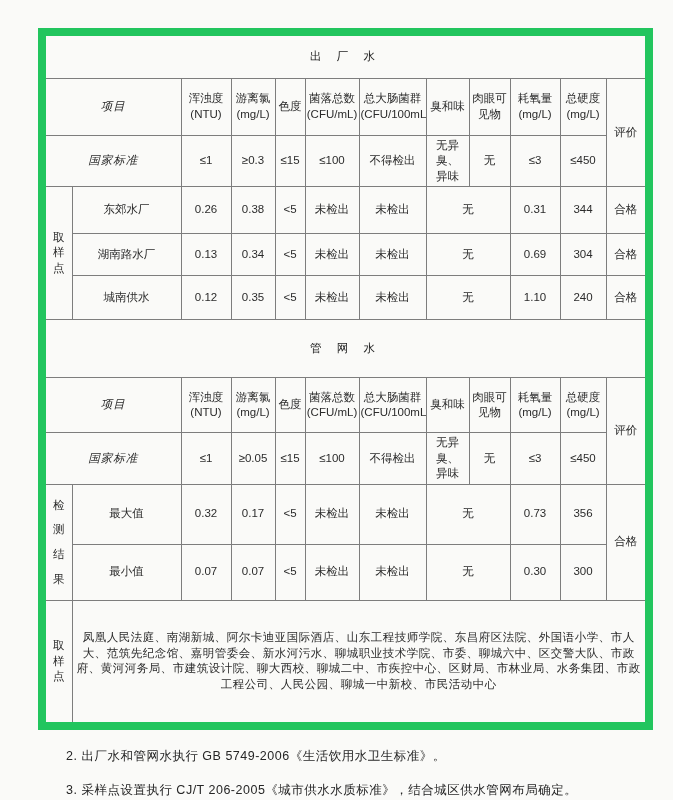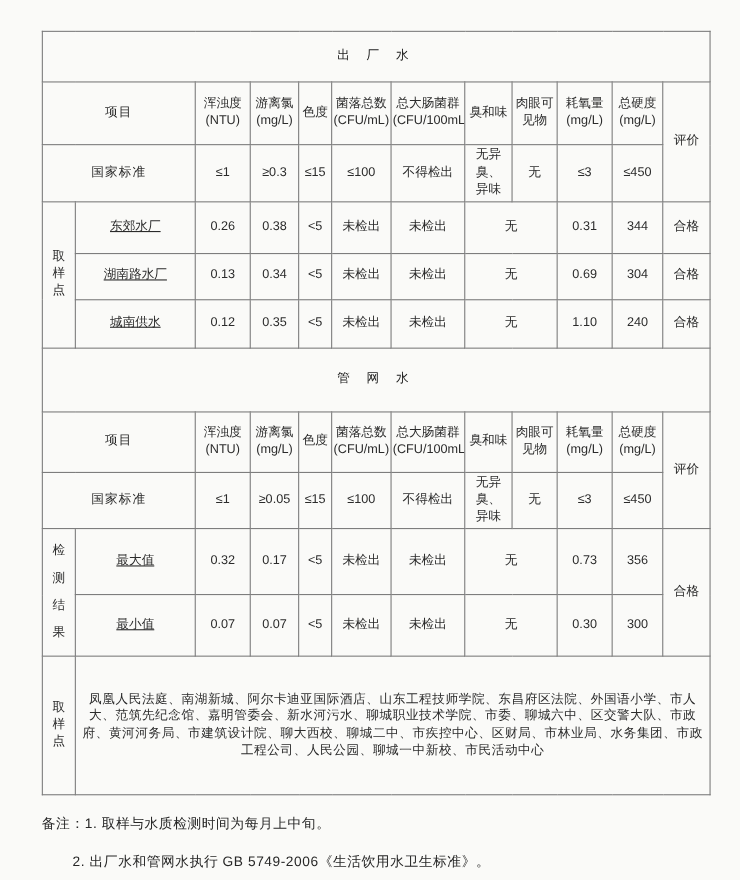--- a/index.html
+++ b/index.html
@@ -11,21 +11,21 @@
   }
   .page {
     position: relative;
     width: 673px; height: 800px;
     padding: 28px 0 0 38px;
   }
   table.report {
     border-collapse: collapse;
     table-layout: fixed;
     width: 607px;
-    border: 1px solid #22c55e;
+    border: 8px solid #22c55e;
   }
   table.report td, table.report th {
     border: 1px solid #7d7d7d;
     text-align: center;
     vertical-align: middle;
     font-weight: normal;
     font-size: 11.5px;
     line-height: 1.35;
     white-space: pre-line;
     padding: 2px 1px;
@@ -33,22 +33,23 @@
   }
   td.section-title {
     font-size: 15.5px;
     letter-spacing: 6px;
     font-weight: bold;
     color: #222;
   }
   td.item-label, td.std-label {
     font-size: 12.5px;
     letter-spacing: 1px;
-  }
-  td.row-name { font-size: 12.5px; text-decoration: underline; }
+    font-style: italic;
+  }
+  td.row-name { font-size: 12.5px; }
   td.vlabel {
     font-size: 12.5px;
     line-height: 2.55;
     padding: 0;
   }
   td.vlabel.tall { line-height: 2.15; }
   td.header-cell { font-size: 10.5px; }
   td.eval-head, td.eval-cell { font-size: 12px; }
   td.sampling-text {
     text-align: justify;
@@ -247,24 +248,20 @@
     <tr style="height:126px">
       <td class="vlabel">取
 样
 点</td>
       <td colspan="11" class="sampling-text">凤凰人民法庭、南湖新城、阿尔卡迪亚国际酒店、山东工程技师学院、东昌府区法院、外国语小学、市人大、范筑先纪念馆、嘉明管委会、新水河污水、聊城职业技术学院、市委、聊城六中、区交警大队、市政府、黄河河务局、市建筑设计院、聊大西校、聊城二中、市疾控中心、区财局、市林业局、水务集团、市政工程公司、人民公园、聊城一中新校、市民活动中心</td>
     </tr>
   </tbody>
     </table>
 
   <div class="notes">
-    <div class="note-line">
-      <span class="note-label">备注：</span>
-      <span>1. 取样与水质检测时间为每月上中旬。</span>
-    </div>
     <div class="note-line note-indent">
       <span>2. 出厂水和管网水执行 GB 5749-2006《生活饮用水卫生标准》。</span>
     </div>
     <div class="note-line note-indent">
       <span>3. 采样点设置执行 CJ/T 206-2005《城市供水水质标准》，结合城区供水管网布局确定。</span>
     </div>
   </div>
 
 </div>
 

